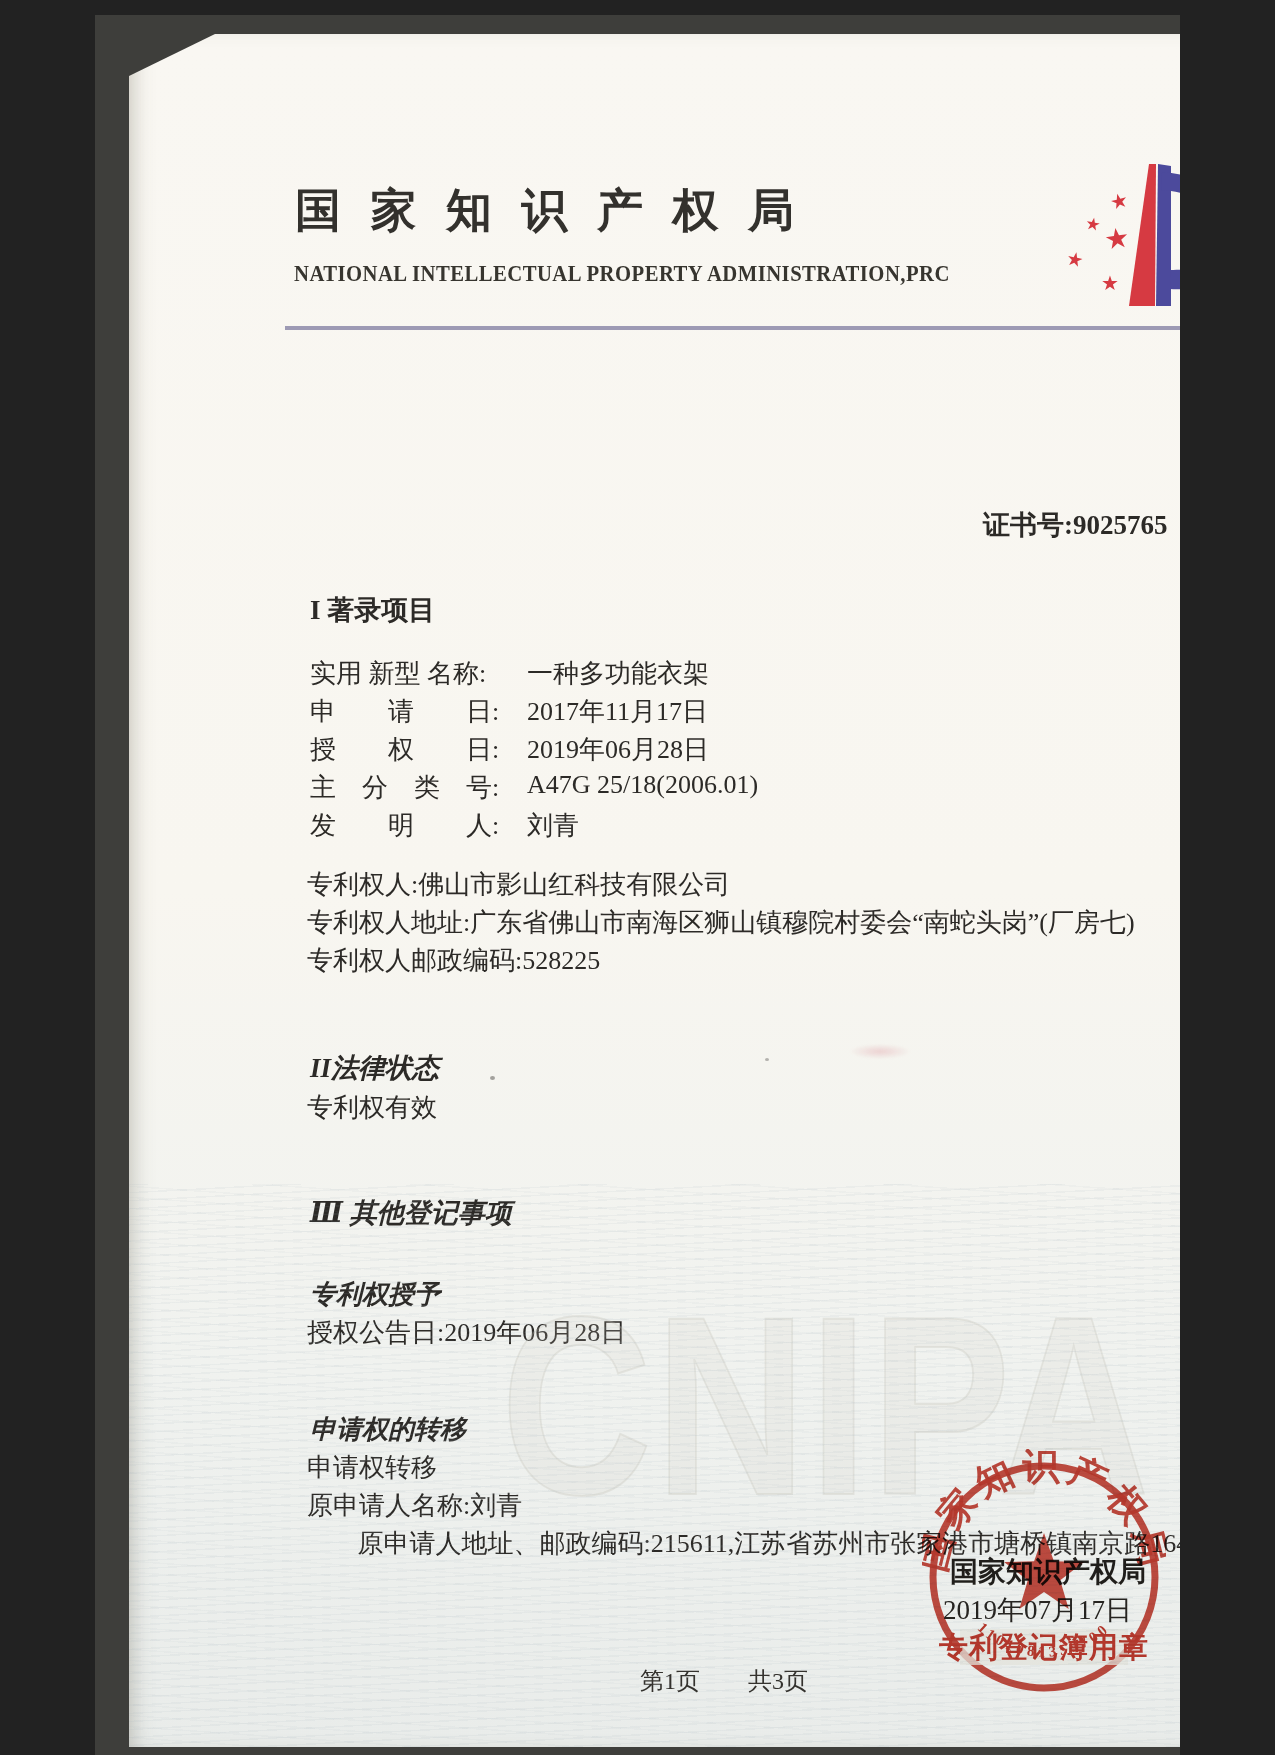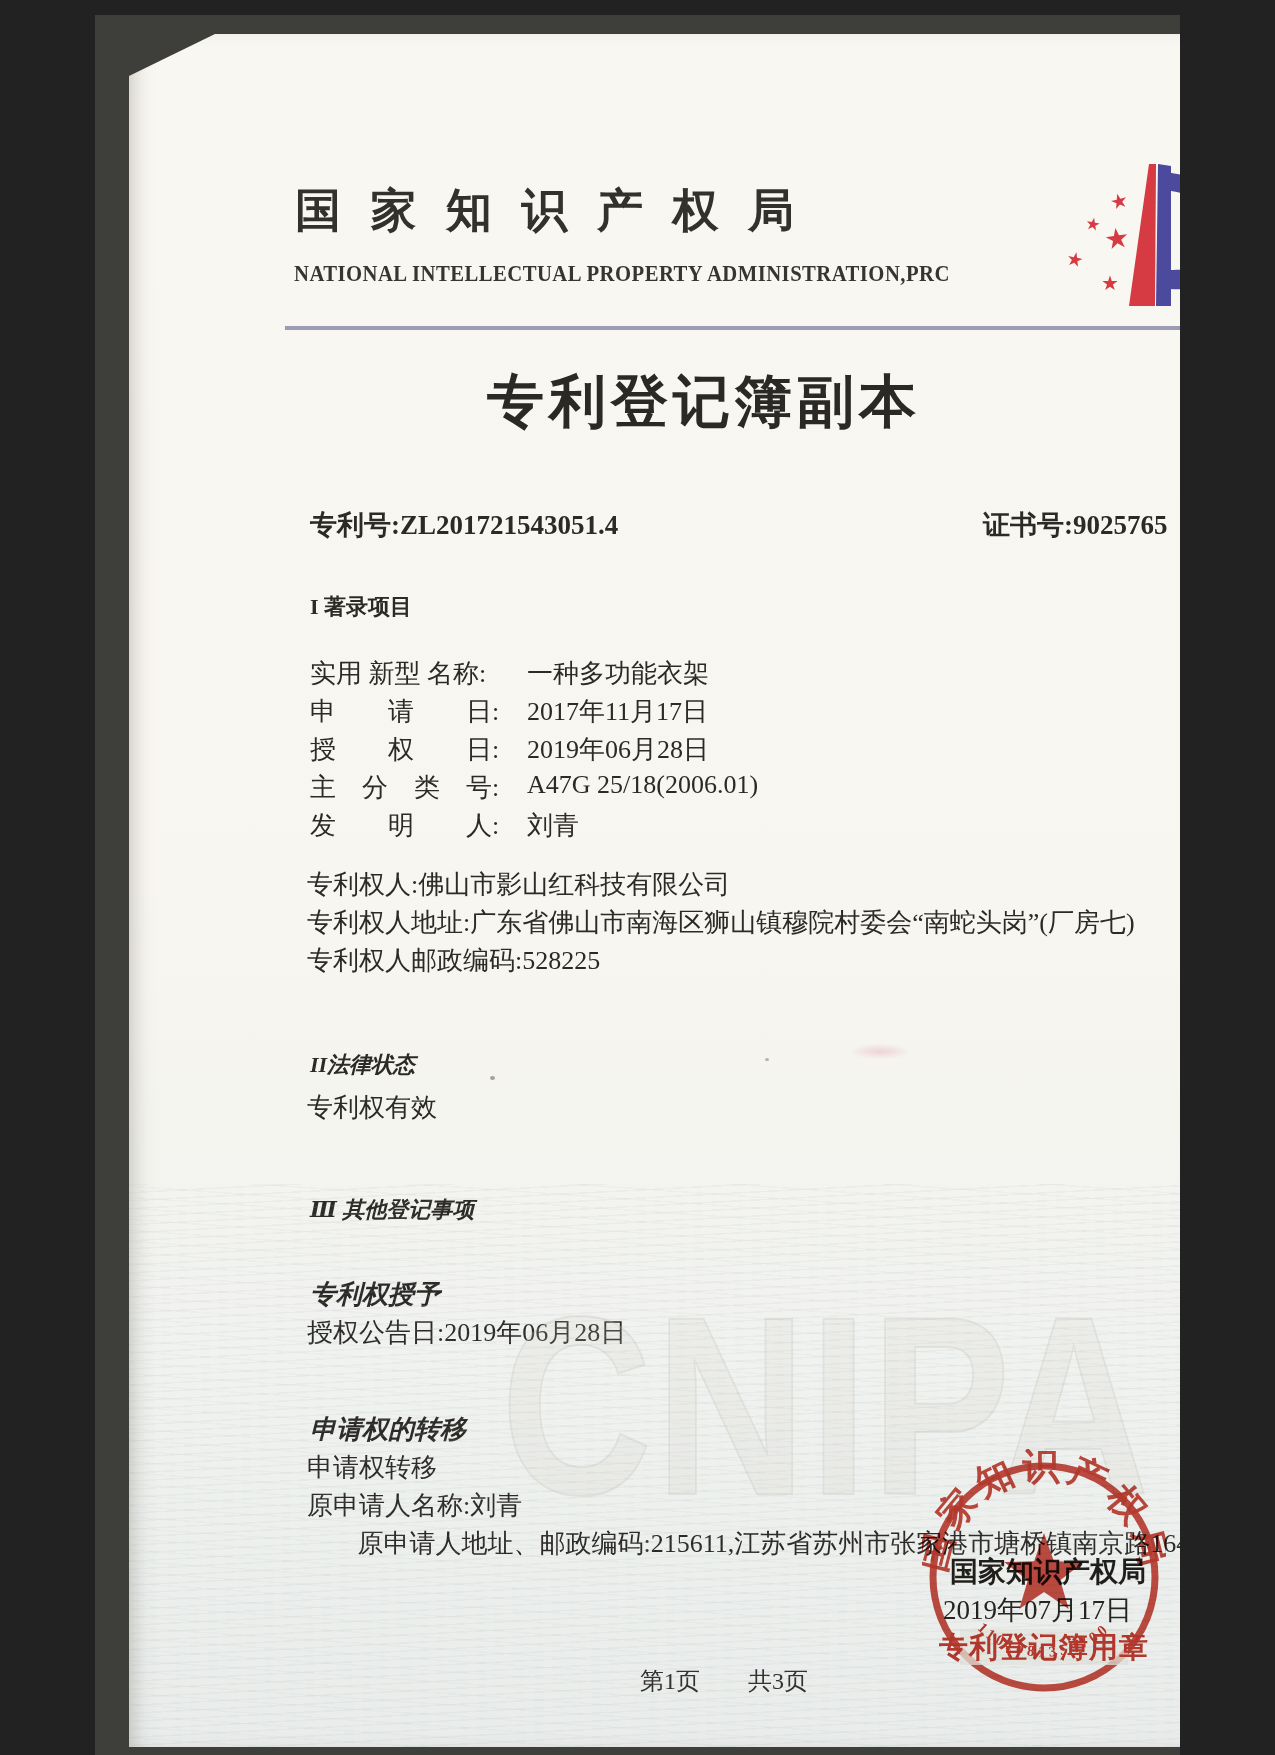--- a/index.html
+++ b/index.html
@@ -14,21 +14,21 @@
   .corner-cut{left:0;top:0;width:86px;height:42px;background:#3e3e3b;
         clip-path:polygon(0 0,100% 0,0 100%);}
   .agency-cn{left:166px;top:146px;font-size:46px;font-weight:600;letter-spacing:9px;color:#33312d;}
   .agency-en{left:165px;top:227px;font-size:23px;font-weight:700;letter-spacing:.5px;
         transform:scaleX(.9);transform-origin:left;color:#37352f;white-space:nowrap;}
   .divider{left:156px;top:292px;width:916px;height:4px;background:#8d8aa9;opacity:.85;}
   .doc-title{left:358px;top:330px;font-size:57px;font-weight:700;letter-spacing:5px;color:#2b2926;}
   .num{font-size:27px;font-weight:600;}
   .patent-no{left:181px;top:473px;}
   .cert-no{left:854px;top:473px;}
-  .sec-head{font-size:22px;font-weight:600;}
+  .sec-head{font-size:27px;font-weight:600;}
   .body-t{font-size:26px;text-align:center;}
   .bold{font-weight:700;font-style:italic;}
   .field-label{left:181px;}
   .field-value{left:398px;}
   .seal-wrap{left:793px;top:1415px;width:244px;height:256px;mix-blend-mode:multiply;}
   .stamp-issuer{left:821px;top:1519px;font-size:28px;font-weight:700;color:#201e1b;}
   .stamp-date{left:814px;top:1558px;font-size:27px;color:#262421;}
   .footer-t{left:511px;top:1631px;font-size:24px;color:#34322e;}
   .watermark{left:372px;top:1225px;font-size:255px;font-weight:700;letter-spacing:4px;
         font-family:"Liberation Sans","DejaVu Sans",sans-serif;
@@ -63,23 +63,21 @@
         <text x="61" y="144" font-size="20" text-anchor="middle">★</text>
       </g>
       <polygon points="100,18 107,18 106,160 80,160" fill="#d63a42"></polygon>
       <polygon points="109,18 122,20 122,160 107,160" fill="#4c4a9c"></polygon>
       <path d="M113,26 C168,30 190,62 184,98 C179,128 152,146 121,143 L122,124
                C146,125 162,109 165,90 C168,62 148,46 112,44 Z" fill="#4c4a9c"></path>
     </svg>
 
     <div class="abs divider"></div>
 
-    <div class="abs doc-title">专利登记簿副本</div>
 
-    <div class="abs ink num patent-no">专利号:ZL201721543051.4</div>
     <div class="abs ink num cert-no">证书号:9025765</div>
 
     <div class="abs ink sec-head" style="left:181px;top:558px;">I 著录项目</div>
 
     <div class="abs ink body-t pre field-label" style="top:622px;">实用 新型 名称:</div>
     <div class="abs ink body-t field-value" style="top:622px;">一种多功能衣架</div>
     <div class="abs ink body-t pre field-label" style="top:660px;">申　　请　　日:</div>
     <div class="abs ink body-t field-value" style="top:660px;">2017年11月17日</div>
     <div class="abs ink body-t pre field-label" style="top:698px;">授　　权　　日:</div>
     <div class="abs ink body-t field-value" style="top:698px;">2019年06月28日</div>

